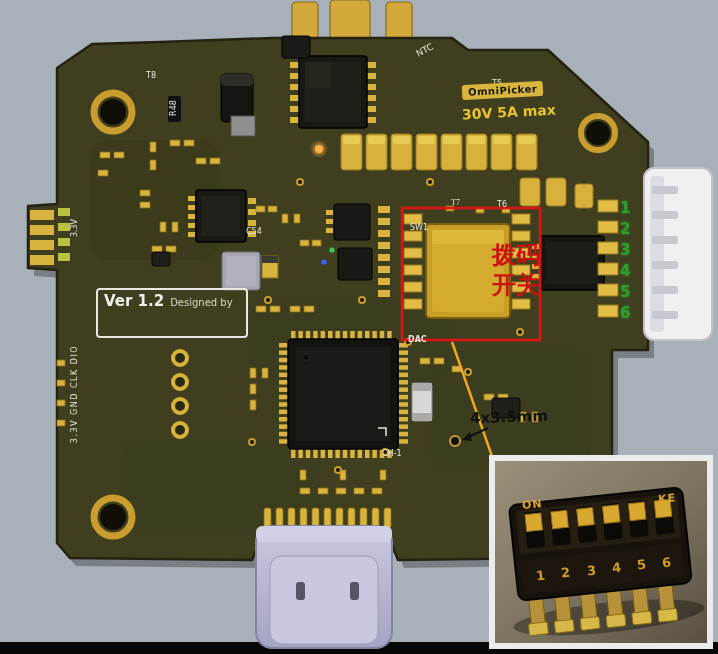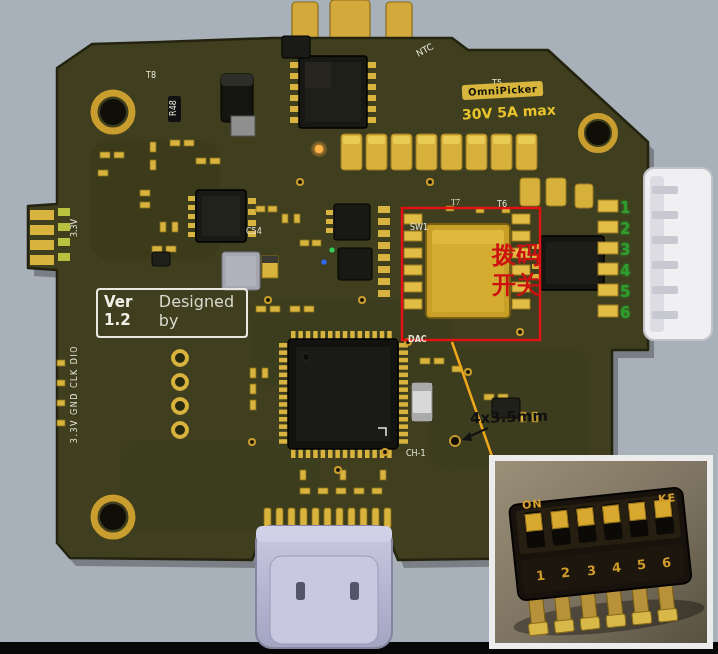--- a/index.html
+++ b/index.html
@@ -13,21 +13,21 @@
   .rating{color:#e9c42c;font-weight:bold;font-size:14px;transform:rotate(-3deg);}
   .badge{position:absolute;background:#d8b53c;color:#161608;font-weight:bold;font-size:10px;
          padding:2px 6px;border-radius:3px;transform:rotate(-3deg);letter-spacing:.5px;}
   .dipword{position:absolute;width:84px;text-align:center;color:#cc1111;font-weight:bold;
            font-size:24px;line-height:30px;padding-left:48px;}
   .pin-num{position:absolute;color:#2f9e2f;font-weight:bold;font-size:15px;text-shadow:0 0 3px rgba(40,180,40,.7);}
   .verbox{position:absolute;left:96px;top:288px;width:152px;height:50px;border:2px solid #e8e8e0;
           border-radius:4px;padding:2px 6px;box-sizing:border-box;color:#f0f0e8;}
   .verrow{display:flex;align-items:baseline;gap:6px;}
   .ver{font-weight:bold;font-size:15px;}
-  .designed{font-size:16px;color:#d8d8cc;}
+  .designed{font-size:10px;color:#d8d8cc;}
   .author{font-weight:bold;font-size:19px;letter-spacing:.5px;}
   .vert{transform:rotate(-90deg);}
   .dim{position:absolute;left:470px;top:408px;color:#101010;font-weight:bold;font-size:15px;transform:rotate(-2deg);}
   .inset-on{position:absolute;color:#d9a22e;font-weight:bold;font-size:11px;transform:rotate(-6deg);letter-spacing:1px;}
   .inset-num{position:absolute;color:#cf9c2a;font-weight:bold;font-size:13px;transform:rotate(-6deg);}
 </style>
 </head>
 <body>
 
 <div class="stage">
@@ -485,21 +485,21 @@
 <div class="lbl tiny" style="left:449px;top:80px;margin-left:43px;">T5</div>
 
 <div class="badge" style="left:462px;top:83px;">OmniPicker</div>
 <div class="lbl rating" style="left:462px;top:105px;">30V 5A max</div>
 
 <div class="lbl tiny" style="left:410px;top:193px;margin-top:31px;">SW1</div>
 <div class="lbl tiny" style="left:451px;top:199px;font-family:Liberation Serif, serif;">T7</div>
 <div class="lbl tiny" style="left:497px;top:201px;">T6</div>
 <div class="lbl tiny" style="left:246px;top:228px;text-align:center;">C54</div>
 <div class="lbl tiny" style="left:408px;top:336px;font-weight:bold;">DAC</div>
-<div class="lbl tiny" style="left:406px;top:450px;">CH-1</div>
+<div class="lbl tiny" style="left:382px;top:450px;">CH-1</div>
 <div class="lbl tiny vert" style="left:66px;top:224px;">3.3V</div>
 <div class="lbl tiny vert" style="left:20px;top:390px;width:110px;letter-spacing:1.5px;text-align:center;">3.3V GND CLK DIO</div>
 
 <div class="dipword" style="left:426px;top:240px;">
   <div>拨码</div>
   <div>开关</div>
 </div>
 
 <div class="pin-num" style="left:620px;top:199px;">1</div>
 <div class="pin-num" style="left:620px;top:220px;">2</div>

